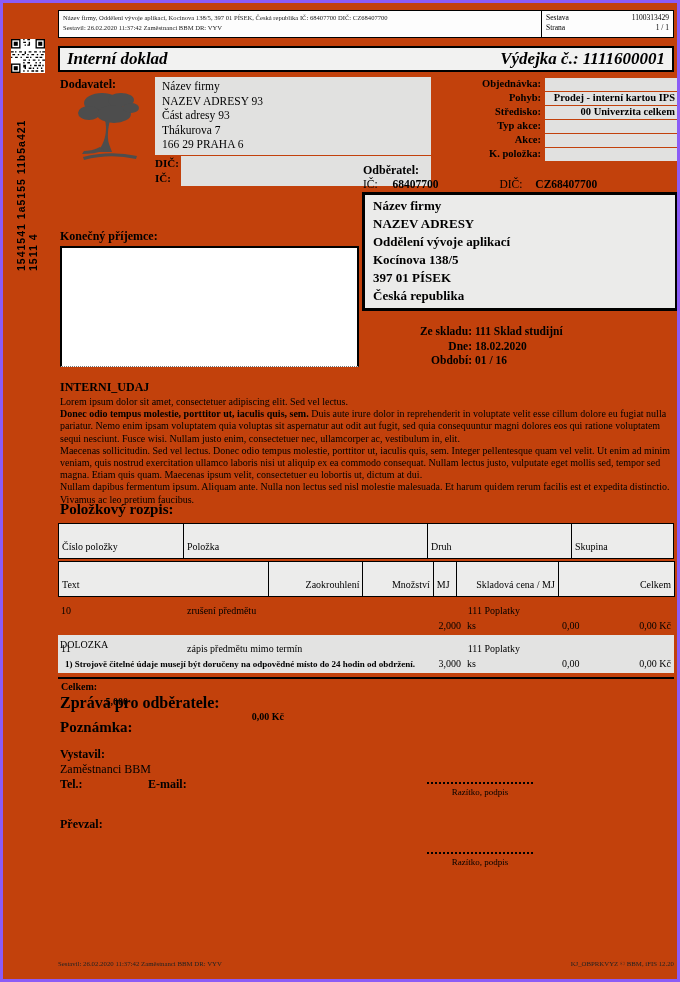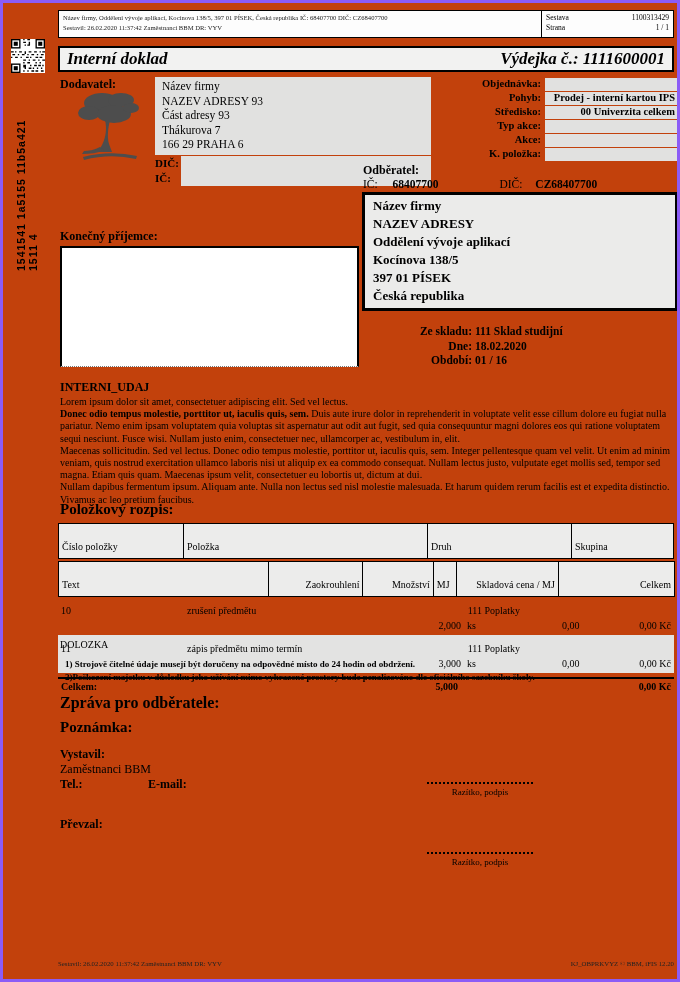--- a/index.html
+++ b/index.html
@@ -32,21 +32,21 @@
   .para p{margin:0;}
   
   .tbl{left:55px;top:520px;width:616px;font-size:10px;}
   .tr{display:flex;}
   .hc{border:1px solid #000;background:#ececeb;box-sizing:border-box;height:15px;padding:17px 3px;margin-right:-1px;overflow:hidden;white-space:nowrap;}
   .gap2{height:2px;}
   .c{box-sizing:border-box;padding:0 3px;height:15px;white-space:nowrap;overflow:visible;}
   .ra{text-align:right;}
   .item{padding-top:8px;}
   .shaded{background:#e3e3e2;}
-  .total-row{border-top:2px solid #000;margin-top:4px;padding-top:2px;font-weight:bold;}
+  .total-row{border-top:2px solid #000;margin-top:4px;padding-top:2px;font-weight:bold;flex-direction:column;}
   .notes{left:62px;top:655px;width:606px;font-size:9px;font-weight:bold;line-height:13px;}
   .h-big{font-weight:bold;font-size:16px;}
   .h-med{font-weight:bold;font-size:15px;}
   .sig{width:118px;text-align:center;}
   .dotline{height:1px;border-bottom:2px dotted #000;margin:0 6px 3px 6px;}
   .sig .cap{font-size:9px;}
   .pfoot{left:55px;top:957px;width:616px;display:flex;justify-content:space-between;font-size:6.8px;color:#222;}
   .vertnum{left:12px;top:88px;height:180px;writing-mode:vertical-rl;transform:rotate(180deg);
            font-weight:bold;font-size:10.5px;letter-spacing:1px;font-family:"Liberation Sans",sans-serif;}
   .logo-word{left:56px;top:162px;width:110px;text-align:center;font-weight:bold;font-size:28px;letter-spacing:1px;}
@@ -241,21 +241,20 @@
       <div class="c" style="width:372px">Celkem:</div>
       <div class="c ra" style="width:73px">5,000</div>
       <div class="c ra" style="width:171px;margin-left:58px;">0,00 Kč</div>
     </div>
   </div>
 
   <div class="abs" style="left:57px;top:636px;font-size:10px">DOLOZKA</div>
 
   <div class="abs notes">
     <div>1) Strojově čitelné údaje musejí být doručeny na odpovědné místo do 24 hodin od obdržení.</div>
-    <div>2)Poškození majetku v důsledku jeho užívání mimo vyhrazené prostory bude penalizováno dle oficiálního sazebníku školy.</div>
   </div>
 
   <div class="abs h-big" style="left:57px;top:691px">Zpráva pro odběratele:</div>
   <div class="abs h-med" style="left:57px;top:716px">Poznámka:</div>
 
   <div class="abs lbl-b" style="left:57px;top:744px">Vystavil:</div>
   <div class="abs" style="left:57px;top:759px;font-size:12px">Zaměstnanci BBM</div>
   <div class="abs lbl-b" style="left:57px;top:774px">Tel.:</div>
   <div class="abs lbl-b" style="left:145px;top:774px">E-mail:</div>
 

